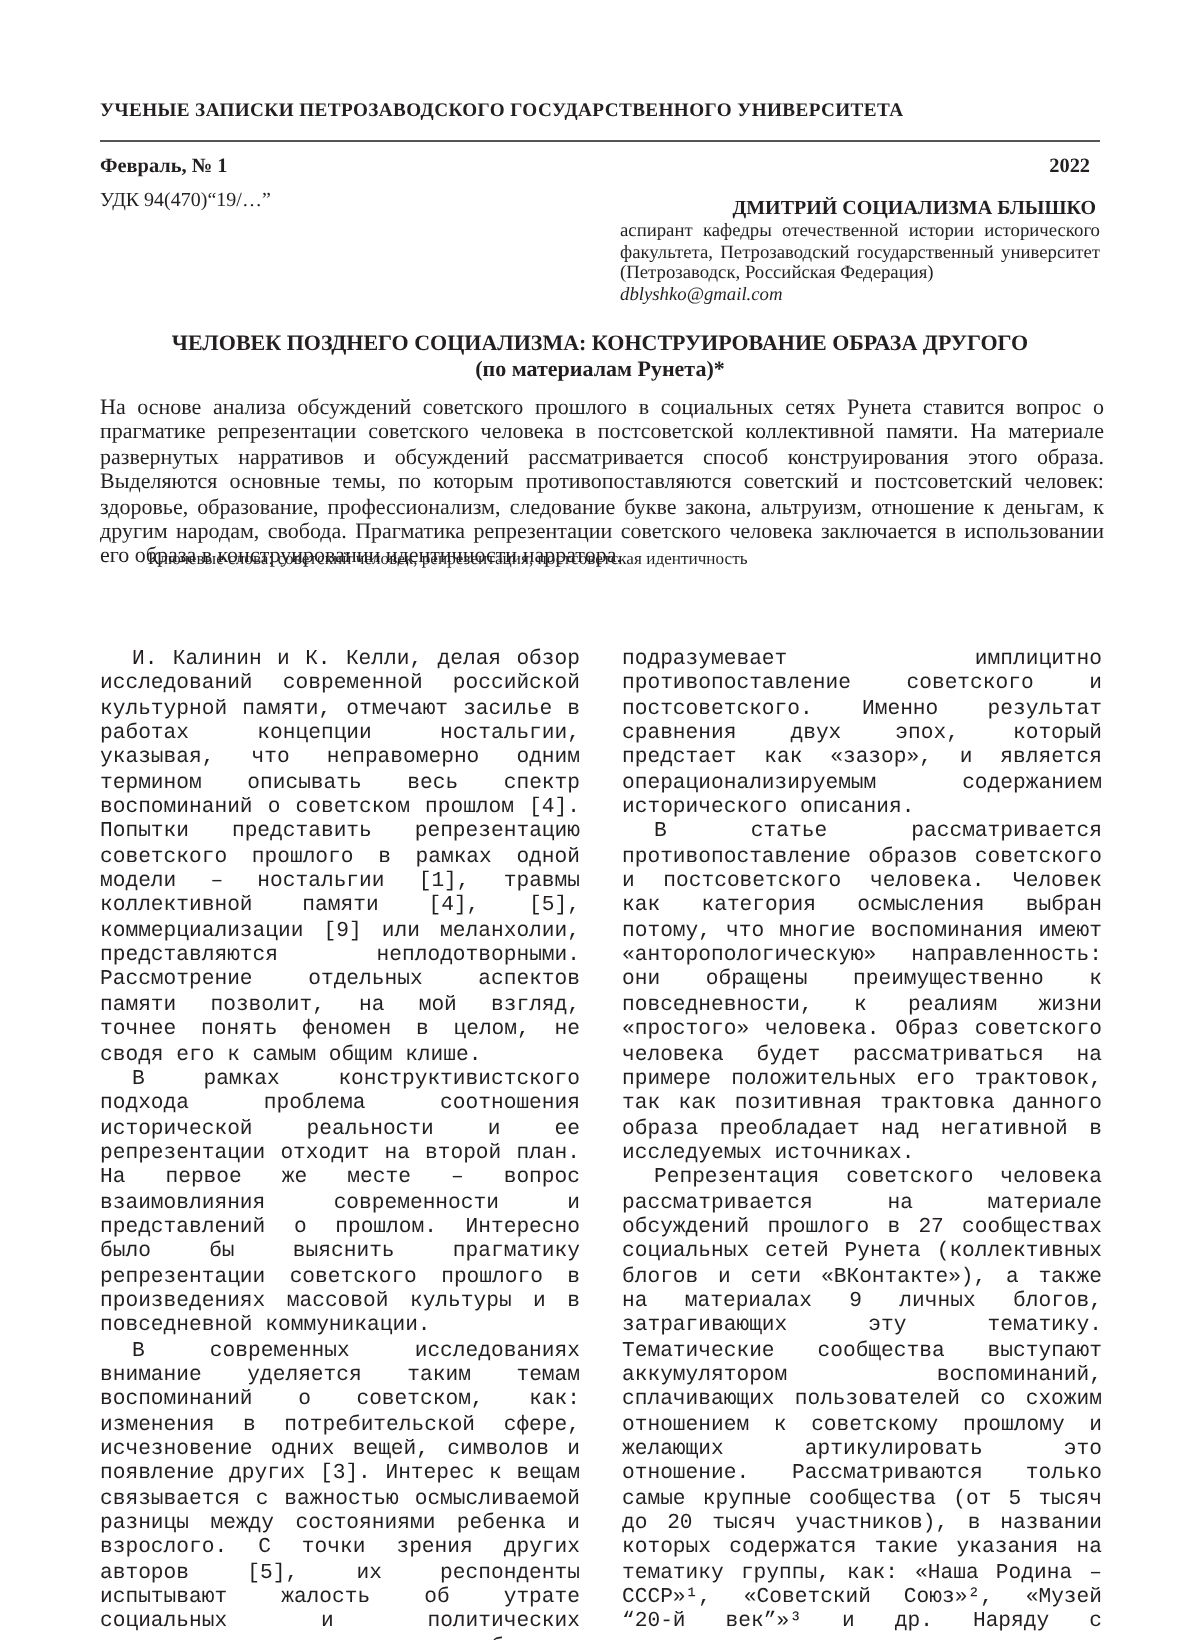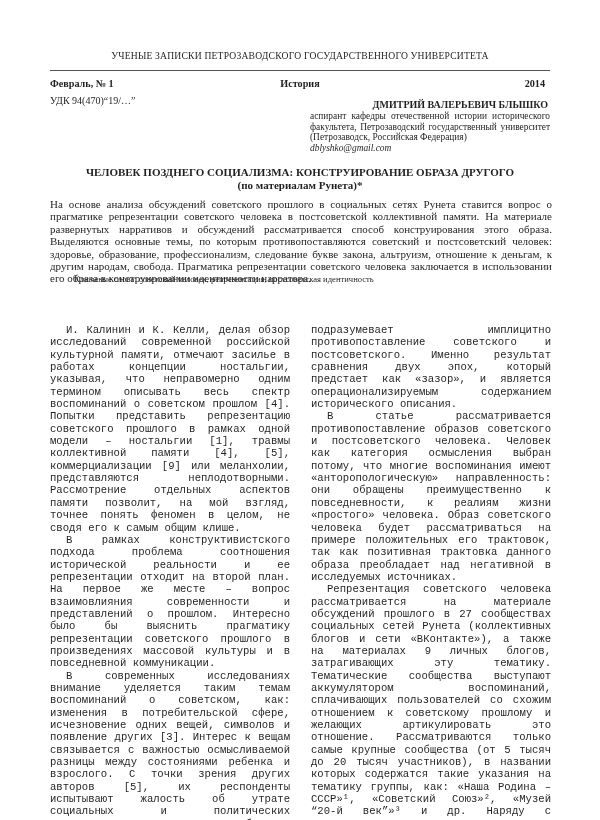--- a/index.html
+++ b/index.html
@@ -3,21 +3,21 @@
   <meta charset="utf-8">
   <style>
     html, body { margin: 0; padding: 0; background: #ffffff; }
     body {
       width: 600px; height: 820px; position: relative; overflow: hidden;
       font-family: "Liberation Serif", "DejaVu Serif", serif;
       color: #231f20;
     }
     .journal-title {
       position: absolute; left: 50px; top: 50px; width: 500px;
-      text-align: center; font-weight: normal; font-size: 9.6px; letter-spacing: 0.2px;
+      font-weight: bold; font-size: 9.6px; letter-spacing: 0.2px;
     }
     .header-rule {
       position: absolute; left: 50px; top: 70px; width: 500px; height: 0;
       border-top: 1px solid #555;
     }
     .issue-row {
       position: absolute; left: 50px; top: 78px; width: 500px; height: 14px;
       font-weight: bold; font-size: 10.2px;
     }
     .issue-row .left { position: absolute; left: 0; top: 0; text-align: center; }
@@ -58,29 +58,28 @@
       position: absolute; left: 50px; top: 773px; font-size: 9px; margin-top: 48px;
     }
   </style>
 </head>
 <body>
 
 <div class="journal-title">УЧЕНЫЕ ЗАПИСКИ ПЕТРОЗАВОДСКОГО ГОСУДАРСТВЕННОГО УНИВЕРСИТЕТА</div>
 <div class="header-rule"></div>
 
 <div class="issue-row">
-  <span class="center">История</span>
   <span class="left">Февраль, № 1</span>
-  <span class="right">2014</span>
+  <span class="right">2022</span>
 </div>
 
 <div class="udk">УДК 94(470)“19/…”</div>
 
 <div class="author-block">
-  <div class="author-name">ДМИТРИЙ ВАЛЕРЬЕВИЧ БЛЫШКО</div>
+  <div class="author-name">ДМИТРИЙ СОЦИАЛИЗМА БЛЫШКО</div>
   <div class="author-affil">аспирант кафедры отечественной истории исторического факультета, Петрозаводский государственный университет (Петрозаводск, Российская Федерация)</div>
   <div class="author-email">dblyshko@gmail.com</div>
 </div>
 
 <div class="article-title">
   <div>ЧЕЛОВЕК ПОЗДНЕГО СОЦИАЛИЗМА: КОНСТРУИРОВАНИЕ ОБРАЗА ДРУГОГО</div>
   <div>(по материалам Рунета)*</div>
 </div>
 
 <div class="abstract">На основе анализа обсуждений советского прошлого в социальных сетях Рунета ставится вопрос о прагматике репрезентации советского человека в постсоветской коллективной памяти. На материале развернутых нарративов и обсуждений рассматривается способ конструирования этого образа. Выделяются основные темы, по которым противопоставляются советский и постсоветский человек: здоровье, образование, профессионализм, следование букве закона, альтруизм, отношение к деньгам, к другим народам, свобода. Прагматика репрезентации советского человека заключается в использовании его образа в конструировании идентичности нарратора.</div>

